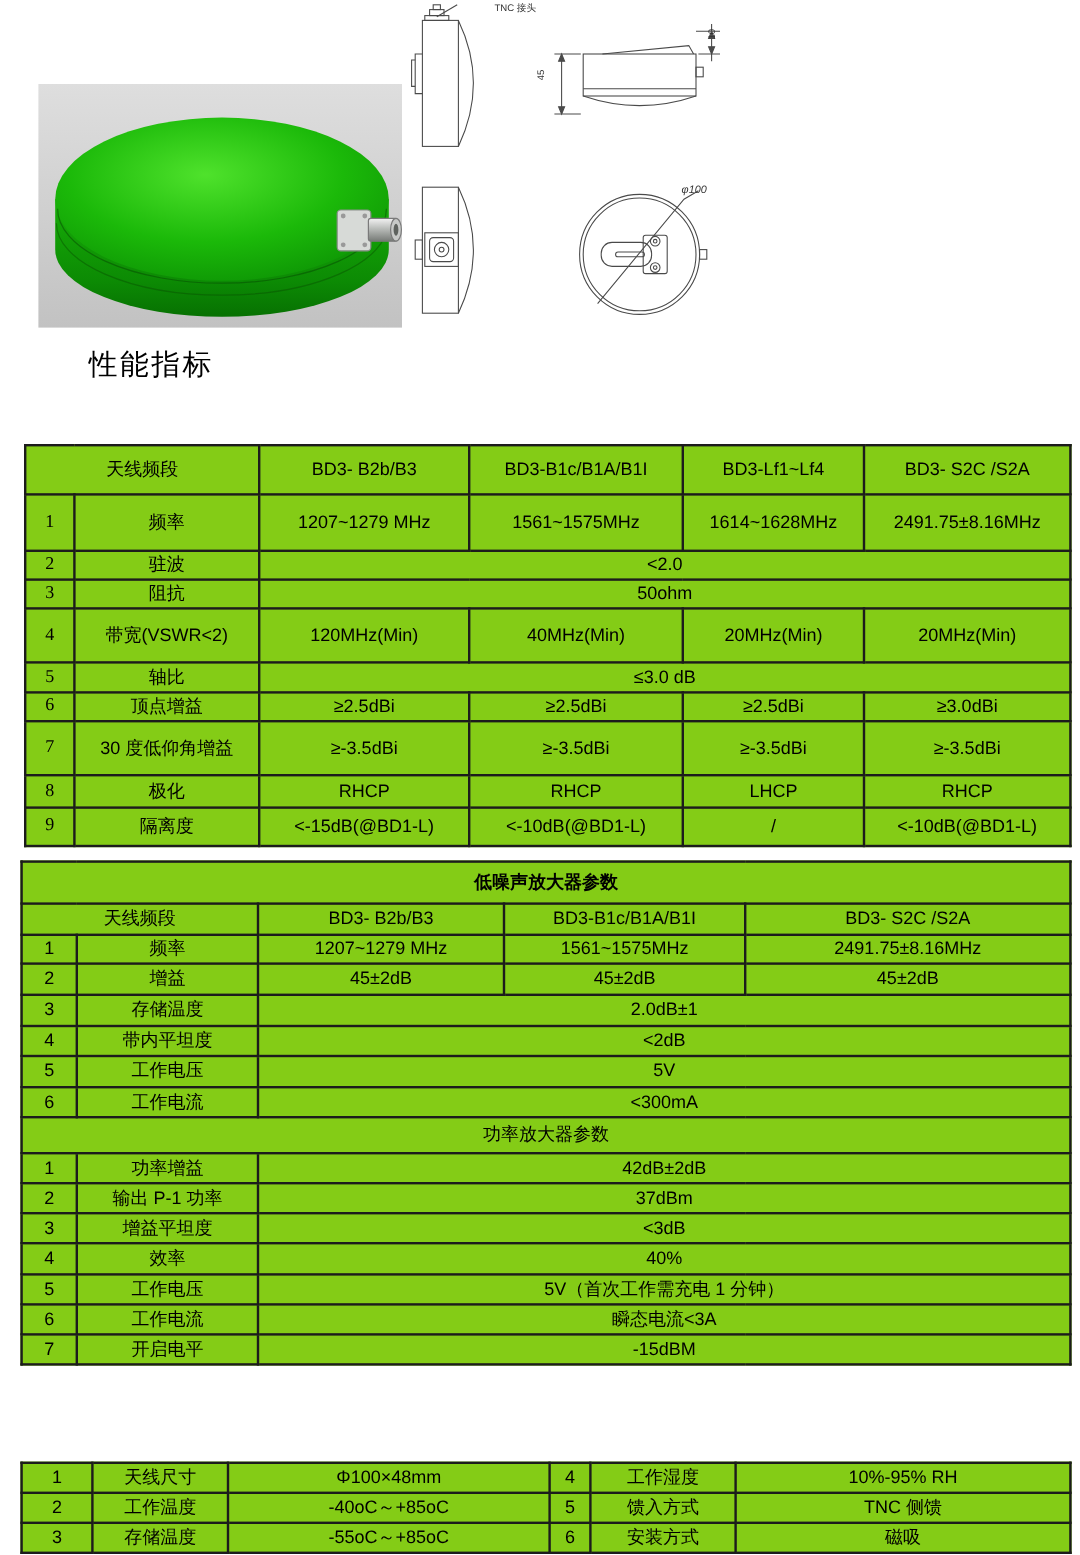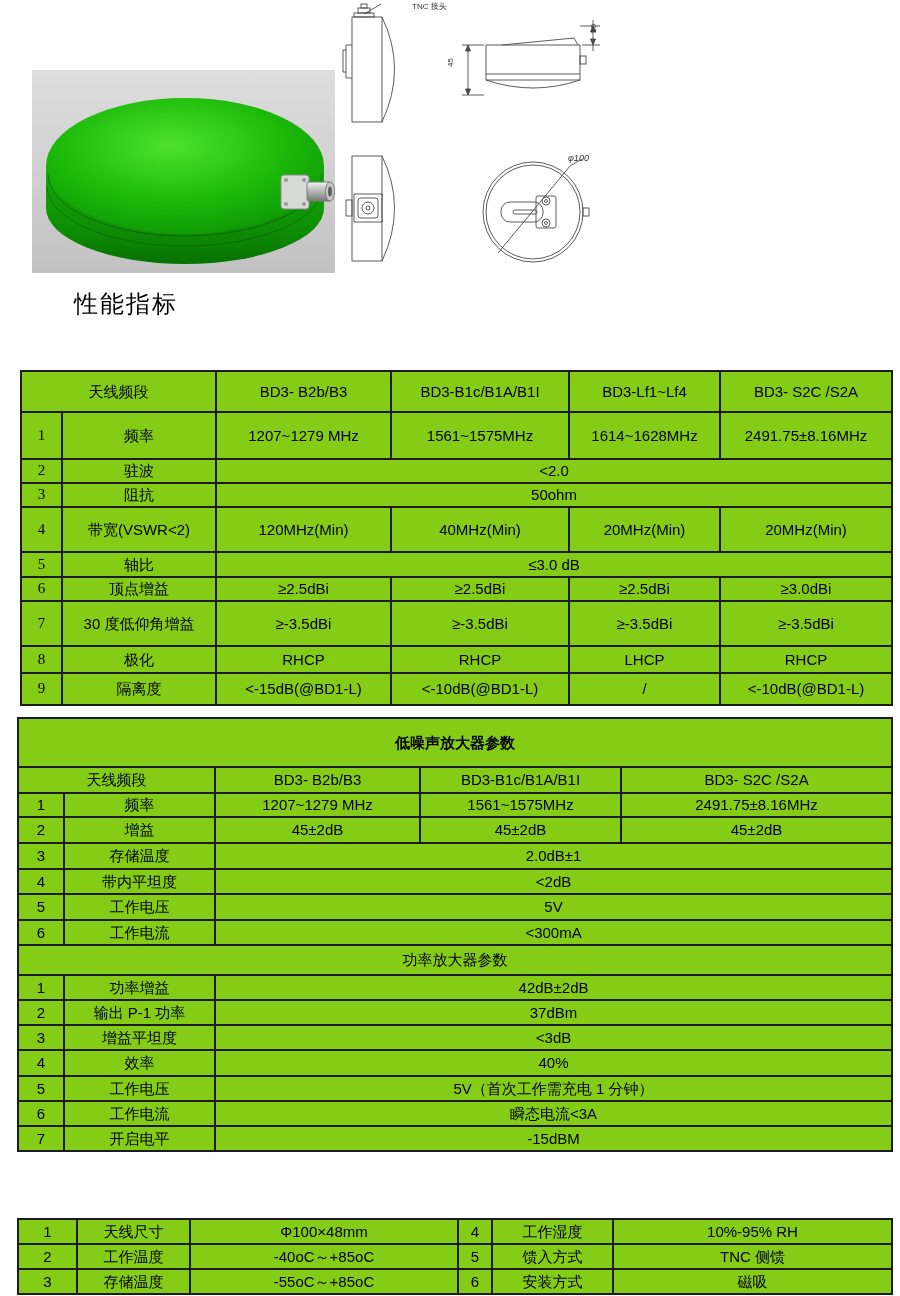--- a/index.html
+++ b/index.html
@@ -19,21 +19,21 @@
 
   
   table.t{position:absolute;border-collapse:collapse;table-layout:fixed;background:#84cc16;}
   table.t td{border:2px solid #1c1c1c;text-align:center;vertical-align:middle;
              font-size:15px;padding:0 2px;overflow:hidden;line-height:1.15;}
   .num-serif{font-family:"Liberation Serif","DejaVu Serif",serif;}
   td.sect{text-align:left;padding-left:10px;font-size:16px;}
   td.bold{font-weight:bold;}
   tr.rh41{height:41px} tr.rh47{height:47px} tr.rh24{height:24px} tr.rh45{height:45px}
   tr.rh25{height:25px} tr.rh26{height:26px} tr.rh27{height:27px} tr.rh30{height:30px}
-  tr.rh32{height:32px} tr.rh35{height:49px}
+  tr.rh32{height:32px} tr.rh35{height:35px}
   #t1{left:20px;top:370px;width:871px;}
   #t2{left:17px;top:717px;width:874px;}
   #t3{left:17px;top:1218px;width:874px;}
 </style>
 </head>
 <body>
 
 <div class="page">
 
   <div class="photo">

